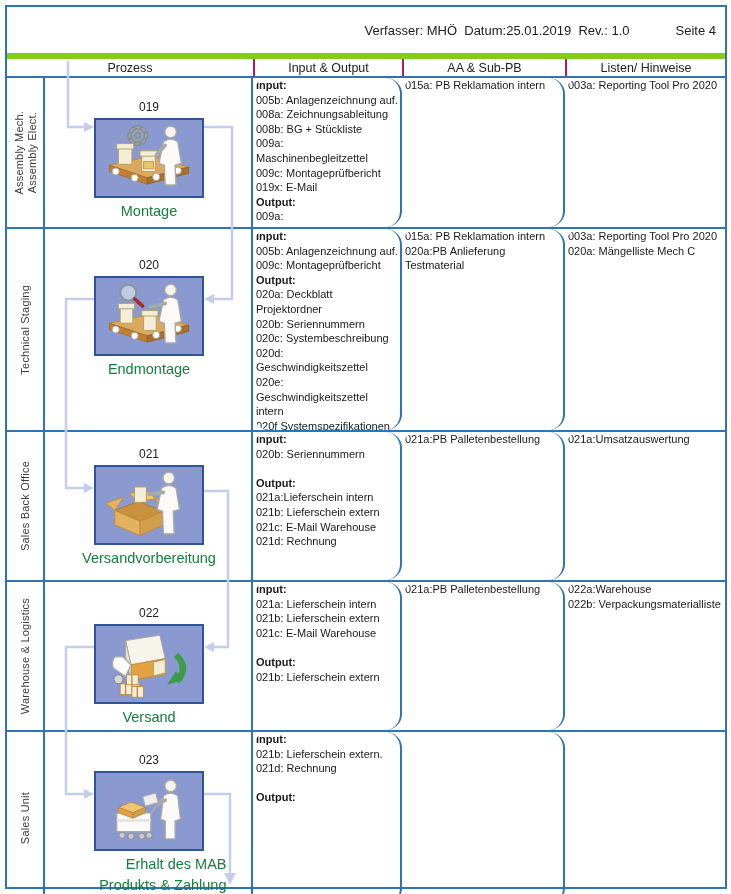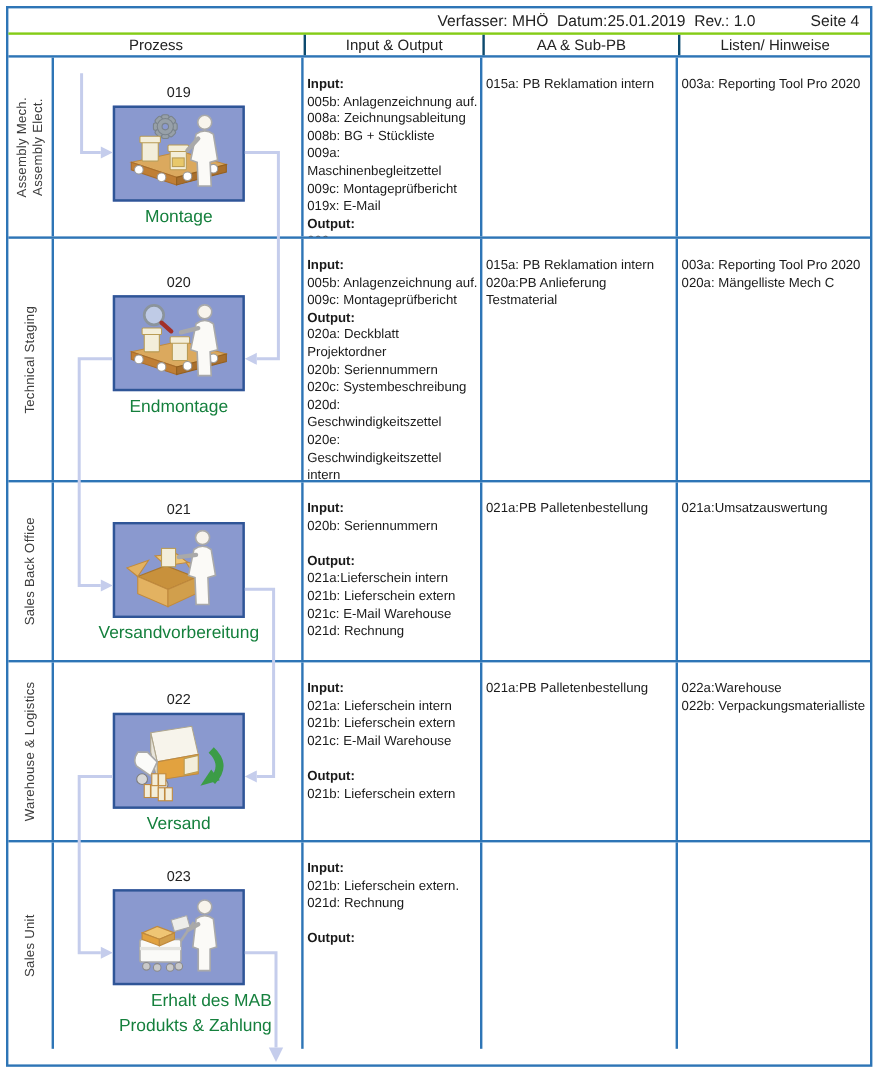--- a/index.html
+++ b/index.html
@@ -1,45 +1,45 @@
 <!DOCTYPE html>
 <html><head>
 <meta charset="utf-8">
 <style>
   * { box-sizing: border-box; margin: 0; padding: 0; }
   body { background: #fff; font-family: "Liberation Sans", sans-serif; color: #000; }
   .page { position: relative; width: 722px; height: 884px; margin: 5px; border: 2px solid #2E75B6; background: #fff; }
 
-  .title-row { height: 22px; border-bottom: 2px solid #84cc16; display: flex; align-items: center; justify-content: flex-end; font-size: 13px; color: #222; }
+  .title-row { height: 52px; border-bottom: 6px solid #84cc16; display: flex; align-items: center; justify-content: flex-end; font-size: 13px; color: #222; }
   .title-author { white-space: pre; margin-right: 46px; }
   .title-page { margin-right: 9px; }
 
   .colhead-row { height: 19px; border-bottom: 2px solid #2E75B6; display: grid; grid-template-columns: 248px 149px 163px 1fr; }
-  .colhead-cell { border-right: 2px solid #0c4a6e; display: flex; align-items: center; justify-content: center; font-size: 12.5px; color: #222; }
+  .colhead-cell { border-right: 2px solid #be185d; display: flex; align-items: center; justify-content: center; font-size: 12.5px; color: #222; }
   .colhead-cell:last-child { border-right: none; }
 
   .lane { display: grid; grid-template-columns: 38px 208px 149px 163px 1fr; border-bottom: 2px solid #2E75B6; }
   .lane-1 { height: 151px; } .lane-2 { height: 203px; } .lane-3 { height: 150px; }
   .lane-4 { height: 150px; } .lane-5 { height: 172px; border-bottom: none; }
   .cell { border-right: 2px solid #2E75B6; position: relative; overflow: hidden; }
   .cell:last-child { border-right: none; }
 
   .lane-label-cell { display: flex; align-items: center; justify-content: center; gap: 1px; }
   .lane-label-line { writing-mode: vertical-rl; transform: rotate(180deg); font-size: 11px; color: #3d3d3d; letter-spacing: .2px; }
   .lane-label-line:empty { display: none; }
 
   .proc-block { position: absolute; left: 4px; width: 200px; display: flex; flex-direction: column; align-items: center; }
   .lane-1 .proc-block { top: 21px; }  .lane-2 .proc-block { top: 28px; }
   .lane-3 .proc-block { top: 14px; } .lane-4 .proc-block { top: 23px; }
   .lane-5 .proc-block { top: 20px; }
   .proc-code { font-size: 12px; line-height: 17px; margin-bottom: 2px; color: #222; }
   .proc-box { width: 110px; height: 80px; background: #8A99CF; border: 2px solid #2F5597; display: flex; align-items: center; justify-content: center; }
   .proc-label { font-size: 14.5px; line-height: 1.45; margin-top: 3px; text-align: right; max-width: 155px; color: #15803d; }
 
-  .text-cell { padding: 15px 2px 0 3px; font-size: 11px; line-height: 14.6px; color: #1a1a1a; }
+  .text-cell { padding: 0 2px 0 3px; font-size: 11px; line-height: 14.6px; color: #1a1a1a; border-radius: 16px; }
   .io-title { font-weight: bold; }
   .t-line { min-height: 14.6px; }
 
   .flow-overlay { position: absolute; left: 0; top: 0; width: 718px; height: 880px; pointer-events: none; }
   .flow-overlay path.conn { fill: none; stroke: #C5CDEC; stroke-width: 2.5; }
   .flow-overlay polygon.head { fill: #C5CDEC; }
 </style>
 </head>
 <body>
 

